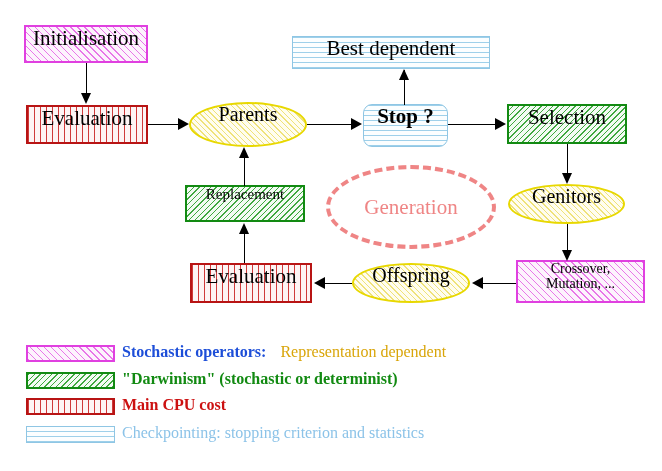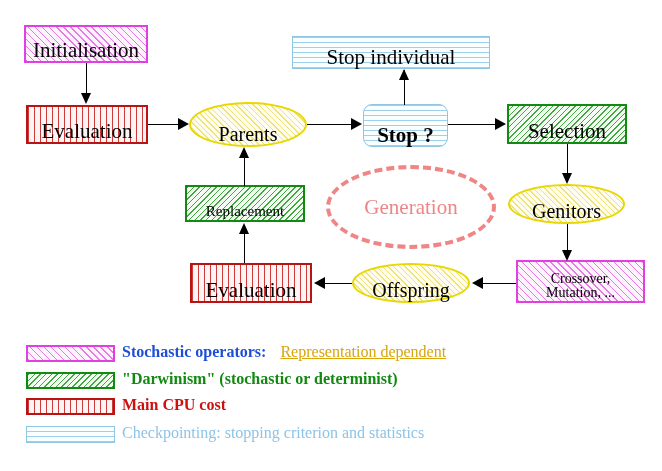--- a/index.html
+++ b/index.html
@@ -16,21 +16,21 @@
     height: 471px;
     background: #ffffff;
     overflow: hidden;
   }
 
   
   .node {
     position: absolute;
     box-sizing: border-box;
     display: flex;
-    align-items: flex-end;
+    align-items: flex-start;
     justify-content: center;
     text-align: center;
     color: #000000;
     line-height: 1.05;
     white-space: pre-line;
   }
   .node span { position: relative; z-index: 2; }
 
   
   .hatch-magenta {
@@ -150,21 +150,21 @@
 
   <div class="node hatch-red" style="left:26px; top:105px; width:122px; height:39px; font-size:21px;">
     <span>Evaluation</span>
   </div>
 
   <div class="node hatch-yellow ellipse" style="left:189px; top:102px; width:118px; height:45px; font-size:20px;">
     <span>Parents</span>
   </div>
 
   <div class="node hatch-blue" style="left:292px; top:36px; width:198px; height:33px; font-size:21px;">
-    <span>Stop individual</span>
+    <span>Best dependent</span>
   </div>
 
   <div class="node hatch-blue rounded" style="left:363px; top:104px; width:85px; height:43px; font-size:21px;">
     <span>Stop ?</span>
   </div>
 
   <div class="node hatch-green" style="left:507px; top:104px; width:120px; height:40px; font-size:21px;">
     <span>Selection</span>
   </div>
 
@@ -224,21 +224,21 @@
   <div class="arrow arrow-up" style="left:239px; top:223px;"></div>
 
   <div class="line-v" style="left:244px; top:158px; height:28px;"></div>
   <div class="arrow arrow-up" style="left:239px; top:147px;"></div>
 
   <div id="legend">
 
     <div class="legend-row" style="top:7px;">
       <div class="legend-swatch hatch-magenta"></div>
       <div class="legend-text">
-        <span class="lead" style="color:#1d4ed8;">Stochastic operators:</span><span class="tail" style="color:#d9a509;text-decoration:underline;">Representation dependent</span>
+        <span class="lead" style="color:#1d4ed8;">Stochastic operators:</span><span class="tail" style="color:#d9a509;">Representation dependent</span>
       </div>
     </div>
 
     <div class="legend-row" style="top:34px;">
       <div class="legend-swatch hatch-green"></div>
       <div class="legend-text">
         <span class="lead" style="color:#128a12;">"Darwinism" (stochastic or determinist)</span>
       </div>
     </div>
 

